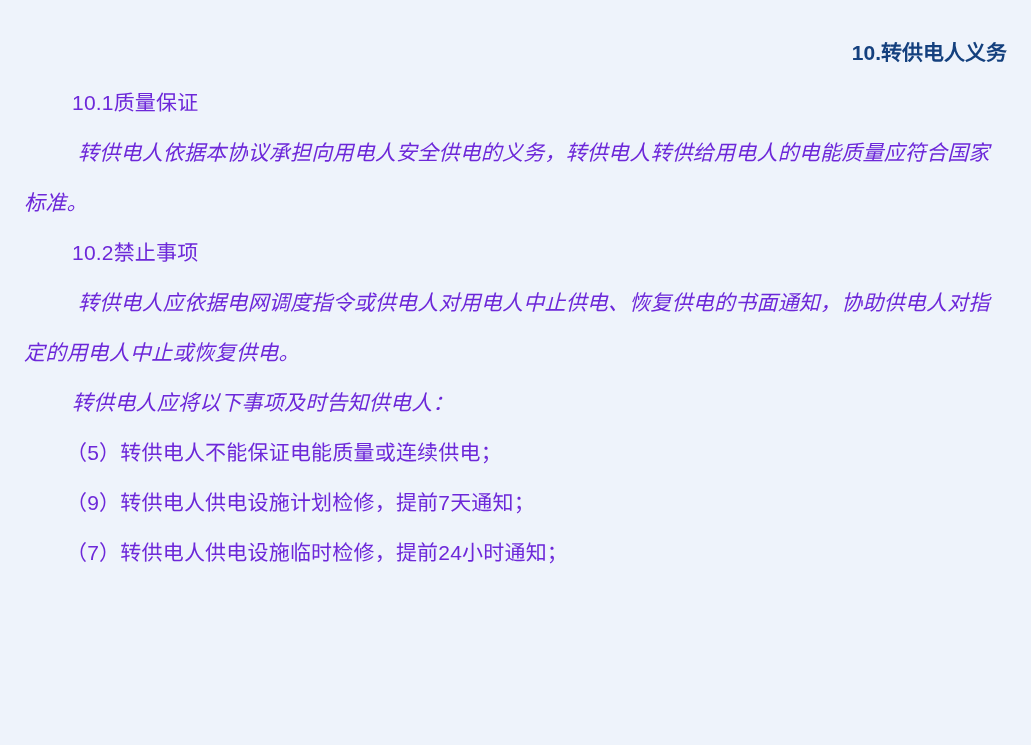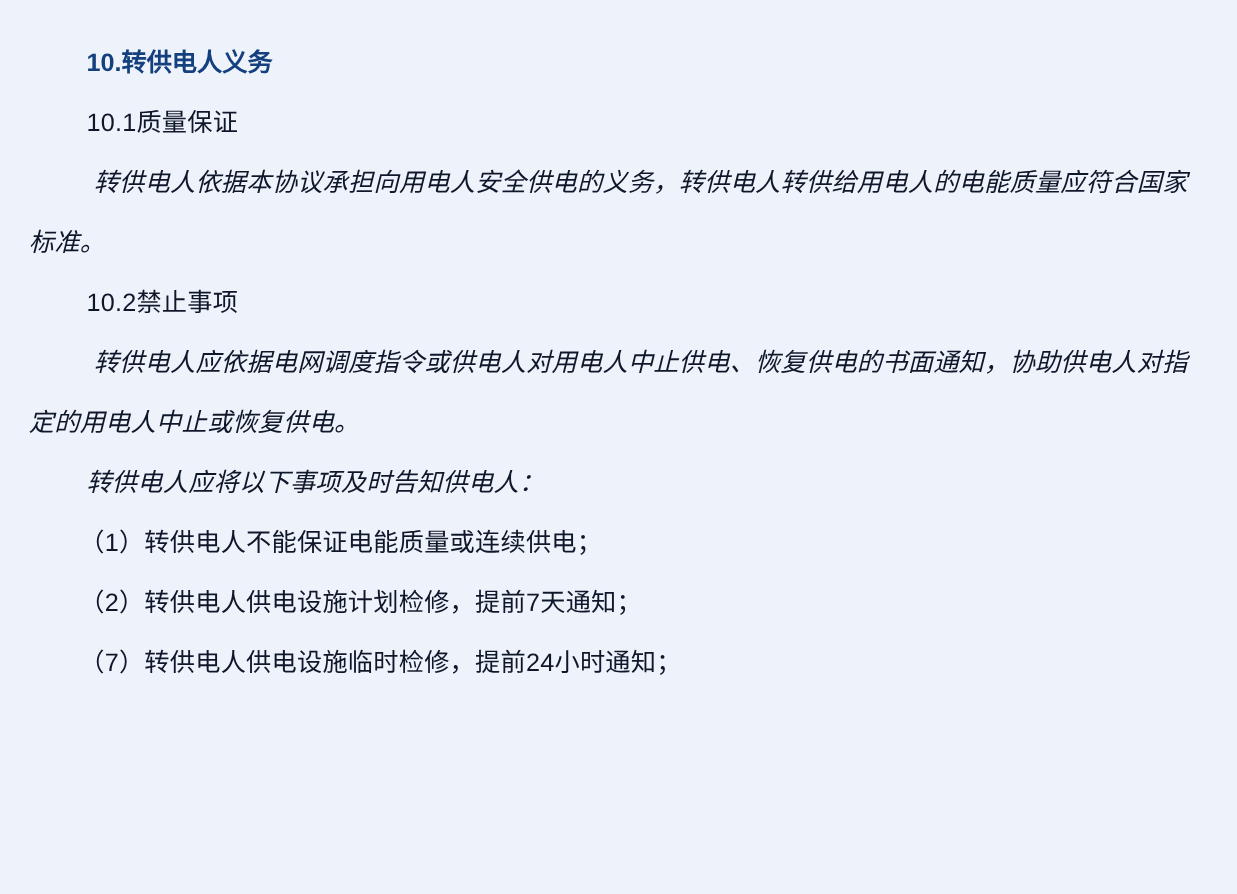--- a/index.html
+++ b/index.html
@@ -20,30 +20,31 @@
     height: 745px;
     padding: 28px 24px 0 24px;
     background: #eef3fb;
   }
   .doc {
     width: 100%;
   }
   .para {
     font-size: 21px;
     line-height: 50px;
-    color: #0f172a;
+    color: #6d28d9;
     letter-spacing: 0.2px;
     white-space: pre-wrap;
   }
   .heading {
     font-size: 21px;
     line-height: 50px;
     font-weight: bold;
     color: #14407e;
     text-indent: 48px;
+    text-align: right;
   }
   .sub-heading {
     text-indent: 48px;
   }
   .body-indent {
     text-indent: 48px;
     font-style: italic;
   }
   .list-item {
     text-indent: 42px;
@@ -59,18 +60,18 @@
 
     <div class="para sub-heading">10.1质量保证</div>
     <div class="para body-indent"> 转供电人依据本协议承担向用电人安全供电的义务，转供电人转供给用电人的电能质量应符合国家标准。</div>
 
     <div class="para sub-heading">10.2禁止事项</div>
 
     <div class="para body-indent"> 转供电人应依据电网调度指令或供电人对用电人中止供电、恢复供电的书面通知，协助供电人对指定的用电人中止或恢复供电。</div>
 
     <div class="para body-indent">转供电人应将以下事项及时告知供电人：</div>
 
-    <div class="para list-item">（1）转供电人不能保证电能质量或连续供电；</div>
-    <div class="para list-item">（2）转供电人供电设施计划检修，提前7天通知；</div>
+    <div class="para list-item">（5）转供电人不能保证电能质量或连续供电；</div>
+    <div class="para list-item">（9）转供电人供电设施计划检修，提前7天通知；</div>
     <div class="para list-item">（7）转供电人供电设施临时检修，提前24小时通知；</div>
 
   </div>
 </div>
 
 </body></html>

